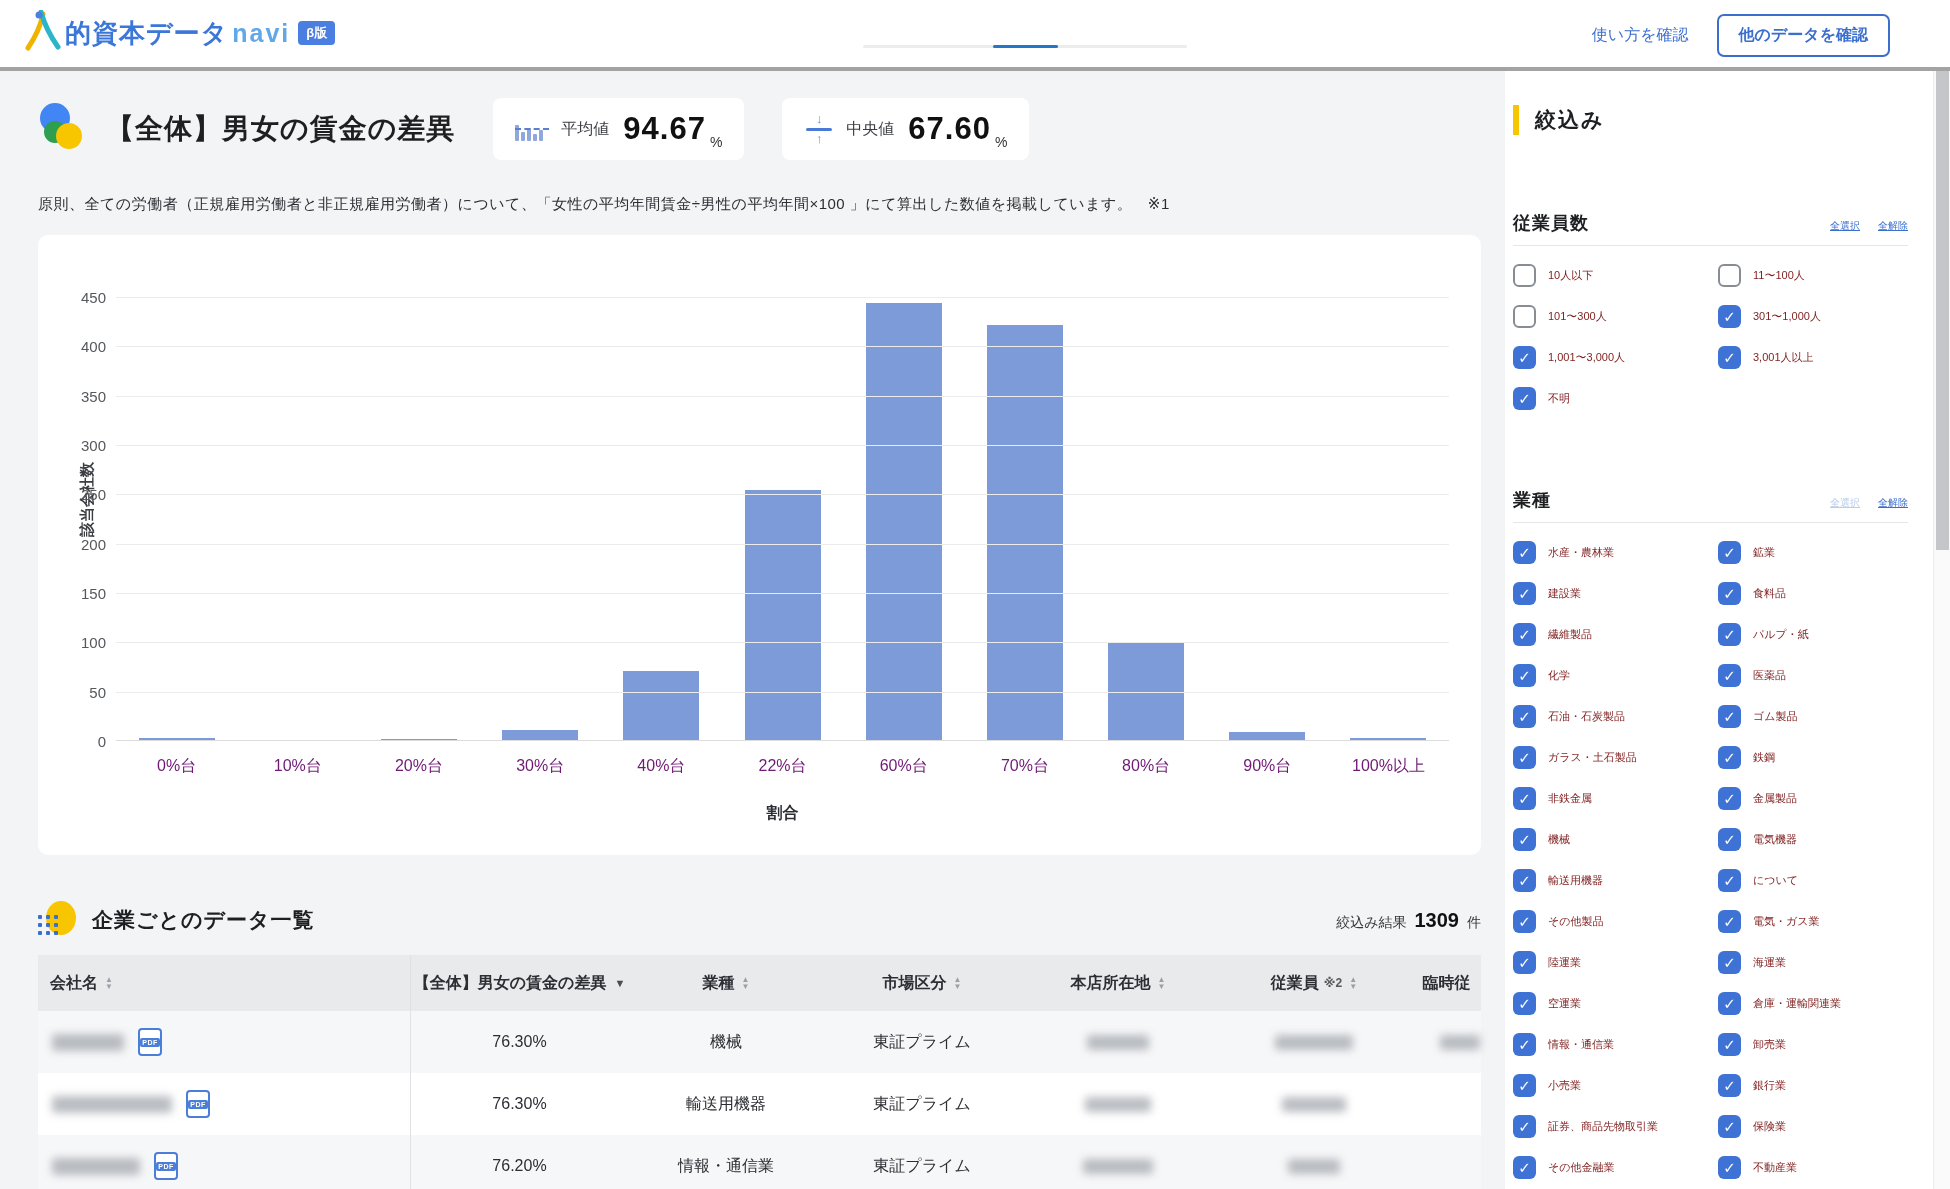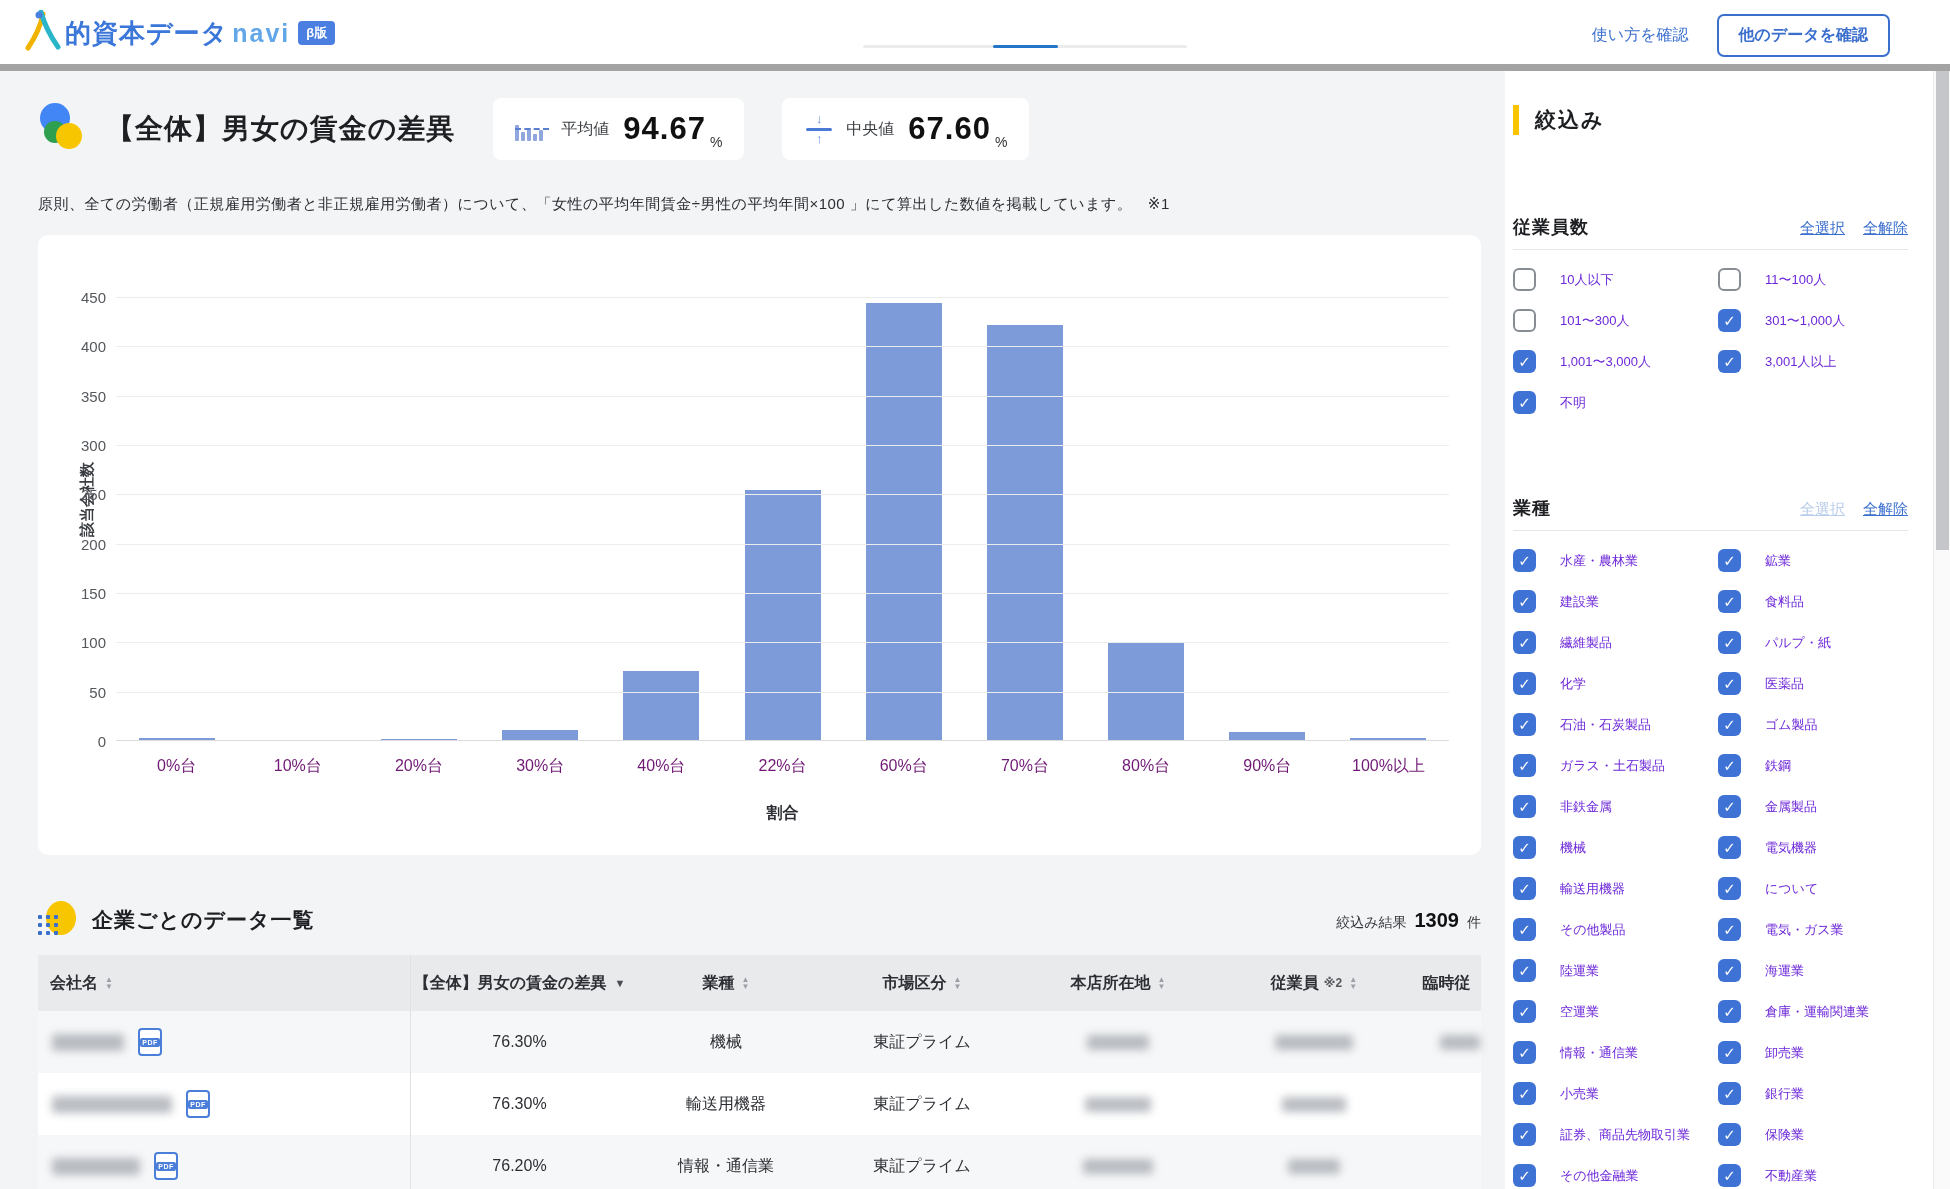--- a/index.html
+++ b/index.html
@@ -1,20 +1,20 @@
 <!DOCTYPE html>
 <html lang="ja"><head>
 <meta charset="utf-8">
 <style>
   * { margin:0; padding:0; box-sizing:border-box; }
   html,body { width:1950px; height:1189px; overflow:hidden;
     font-family:"Liberation Sans","DejaVu Sans",sans-serif; background:#fff; color:#222; }
 
   
-  .header { position:relative; height:71px; background:#fff; border-bottom:7px solid #a3a3a3; z-index:5; }
+  .header { position:relative; height:71px; background:#fff; border-bottom:4px solid #a3a3a3; z-index:5; }
   .logo { position:absolute; left:25px; top:10px; display:flex; align-items:center; }
   .logo-mark { margin-right:4px; }
   .logo-text { font-size:26px; font-weight:bold; color:#3b76d9; letter-spacing:1px; }
   .logo-navi { font-size:25px; font-weight:bold; color:#62a7e8; margin-left:4px; letter-spacing:2px; }
   .beta-badge { display:inline-block; margin-left:8px; background:#4a7ee0; color:#fff; font-size:13px;
     font-weight:bold; padding:3px 8px; border-radius:4px; }
   .hscroll { position:absolute; left:863px; top:45px; width:324px; height:3px; background:#ececec; border-radius:2px; }
   .hscroll-thumb { position:absolute; left:130px; top:0; width:65px; height:3px; background:#2477c8; border-radius:2px; }
   .header-links { position:absolute; right:60px; top:0; height:71px; display:flex; align-items:center; gap:28px; }
   .usage-link { color:#3b6fce; font-size:16px; text-decoration:none; cursor:pointer; }
@@ -101,29 +101,29 @@
     border:2px solid #4a7ed8; border-radius:4px; background:#fff; color:#fff; cursor:pointer; flex:none; }
   .pdf-icon b { background:#4a7ed8; color:#fff; font-size:7px; padding:1px 2px; border-radius:2px; letter-spacing:.5px; }
 
   
   .sb-title { display:flex; align-items:center; margin-top:34px; }
   .sb-title .bar-accent { width:6px; height:30px; background:#f7c600; margin-right:16px; }
   .sb-title-text { font-size:21px; font-weight:bold; color:#1d1f22; letter-spacing:2px; }
   .sb-section-head { display:flex; align-items:baseline; margin-top:36px; padding-bottom:10px; border-bottom:1px solid #e4e6e9; }
   .sb-section-title { font-size:18px; font-weight:bold; color:#1d1f22; letter-spacing:1px; }
   .sb-links { margin-left:auto; display:flex; gap:18px; }
-  .sb-link { font-size:15px; color:#3b6fce; text-decoration:underline; cursor:pointer;margin-top:48px; }
+  .sb-link { font-size:10px; color:#3b6fce; text-decoration:underline; cursor:pointer;margin-top:48px; }
   .sb-link.disabled { color:#b9cceb; }
   .cb-grid { display:grid; grid-template-columns:205px 190px; row-gap:14px; margin-top:16px; }
   .cb-item { display:flex; align-items:flex-start; cursor:pointer; }
   .checkbox { width:23px; height:23px; border-radius:6px; flex:none; margin-top:2px;
     display:flex; align-items:center; justify-content:center; }
   .checkbox.checked { background:#3e72d4; color:#fff; font-size:15px; font-weight:bold; }
   .checkbox.unchecked { background:#fff; border:2px solid #888d93; }
-  .cb-label { margin-left:24px; font-size:13px; color:#6d28d9; line-height:27px; }
+  .cb-label { margin-left:12px; font-size:11px; color:#7f1d1d; line-height:27px; }
 </style>
 </head>
 <body>
 
 <div class="header">
   <div class="logo">
     <span class="logo-mark">
       <svg width="36" height="42" viewBox="0 0 36 42">
         <path d="M18 4 C16 14 11 26 3 38" stroke="#f0b400" stroke-width="5" fill="none" stroke-linecap="round"></path>
         <path d="M16 2 C19 13 26 27 33 37" stroke="#2ab5c9" stroke-width="5" fill="none" stroke-linecap="round"></path>

